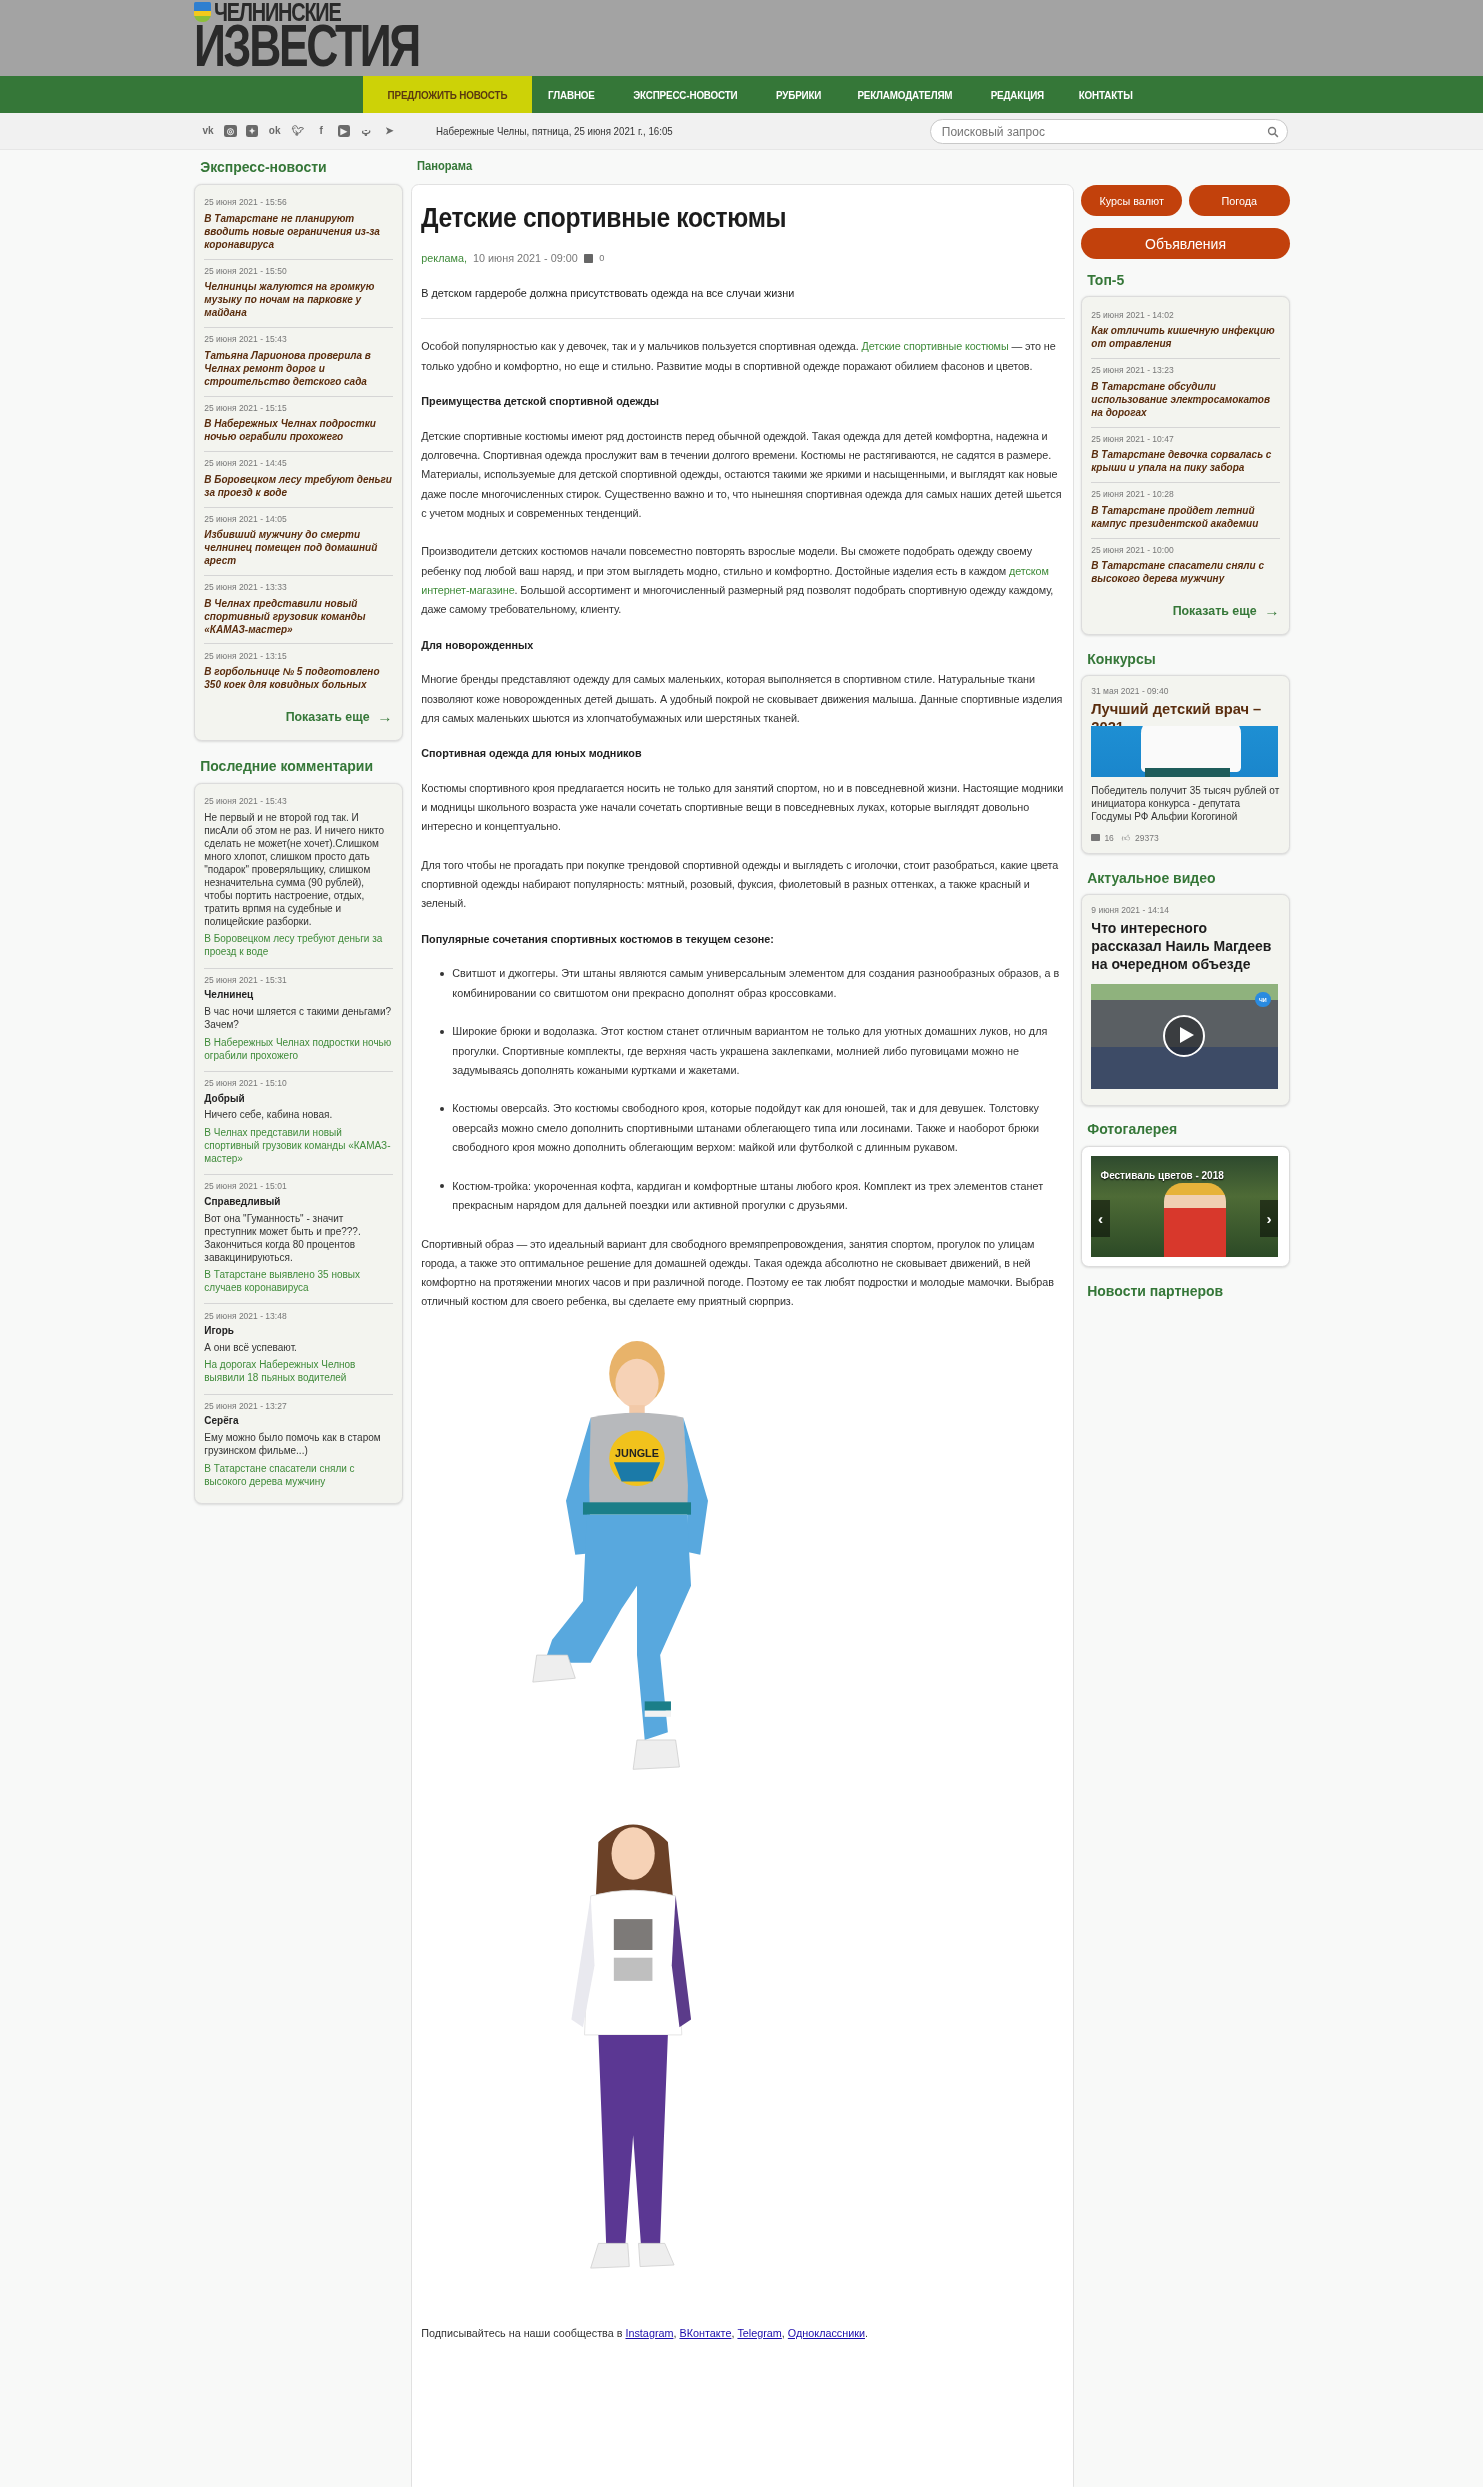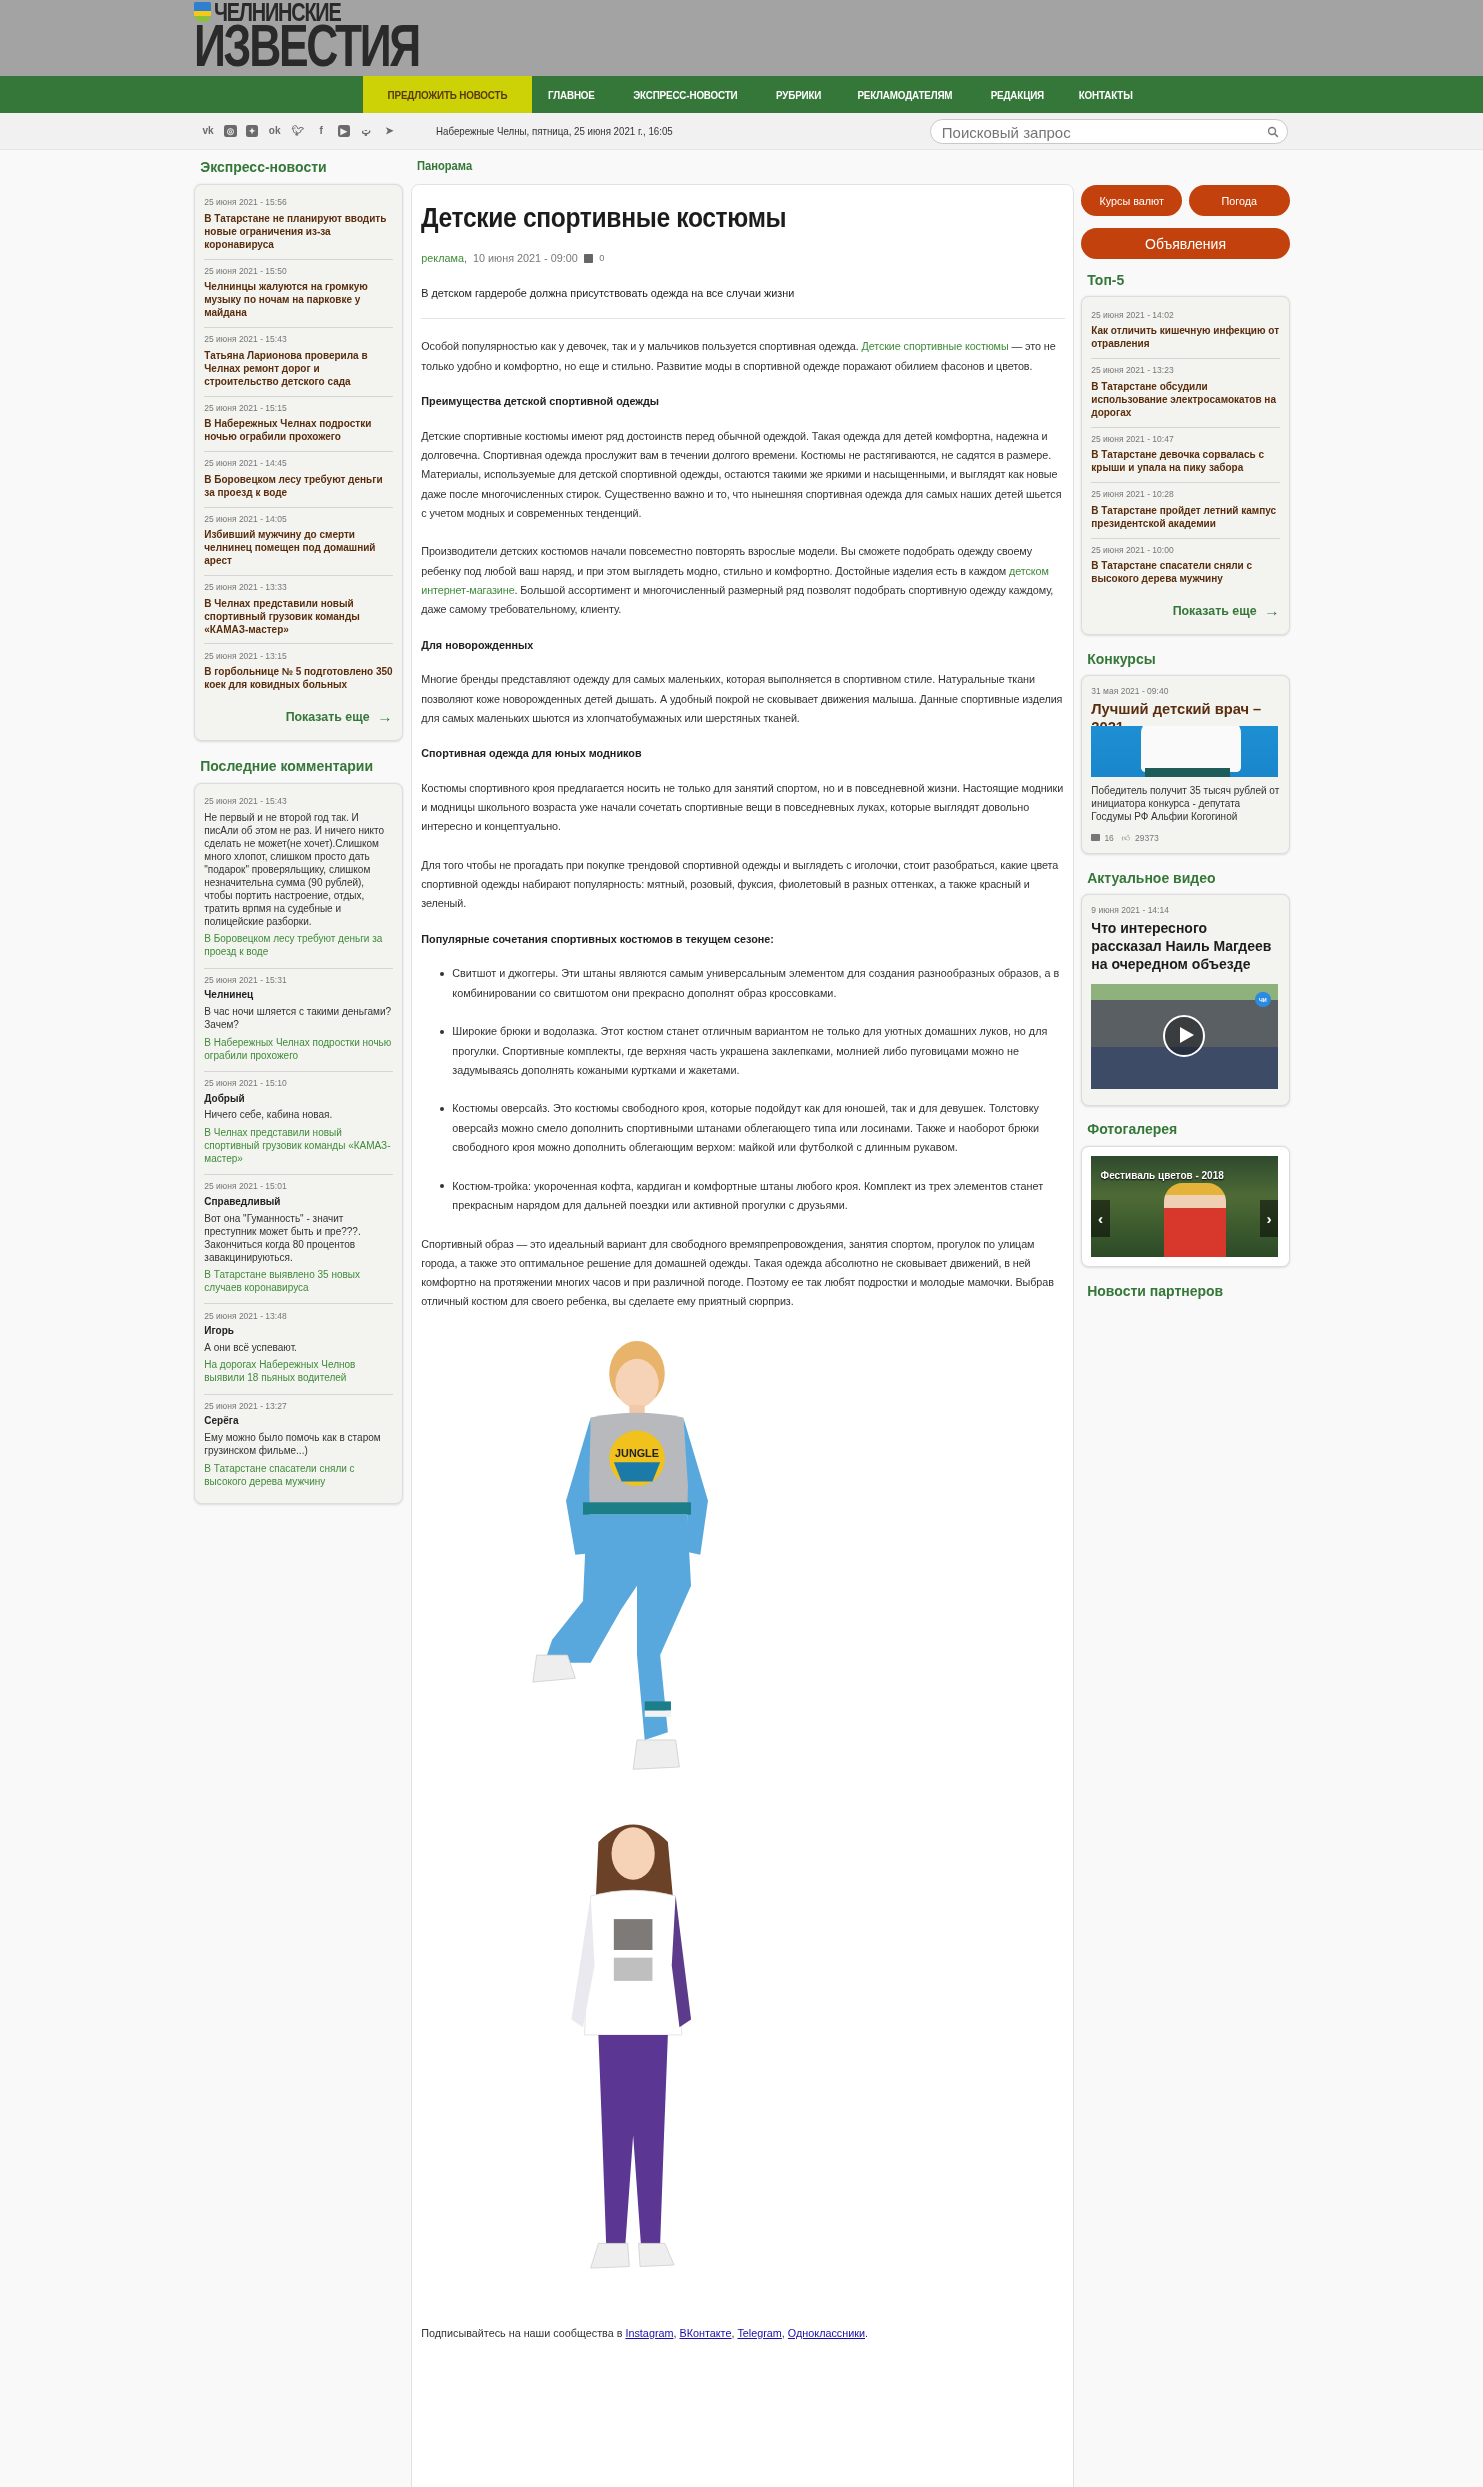--- a/index.html
+++ b/index.html
@@ -18,35 +18,35 @@
   .nav li { height: 37px; display: flex; align-items: center; padding: 0 12.4px; color: #fff; font-size: 11.6px; font-weight: bold; text-transform: uppercase; letter-spacing: -0.2px; transform-origin: center; }
   .nav li span { display: inline-block; transform: scaleX(0.85); }
   .nav li.accent { background: #cdd207; color: #5a3910; padding: 0 14px; }
 
   .subbar { height: 37px; background: #f1f1f1; position: relative; border-bottom: 0.8px solid #e6e6e6; }
   .socials { position: absolute; left: 201px; top: 10.8px; display: flex; gap: 9.3px; align-items: center; }
   .soc { width: 14px; height: 14px; color: #6a6a6a; font-size: 10px; font-weight: bold; display: flex; align-items: center; justify-content: center; }
   .soc.box { background: #6a6a6a; color: #f1f1f1; border-radius: 2.3px; width: 12.4px; height: 12.4px; font-size: 8.5px; }
   .dateline { position: absolute; left: 436px; top: 12.4px; font-size: 10.8px; color: #333; transform: scaleX(0.9); transform-origin: left; }
   .search-box { position: absolute; left: 930px; top: 6.2px; width: 358px; height: 25px; border: 0.8px solid #c8c8c8; border-radius: 12.4px; background: #fff; }
-  .search-box input { border: none; outline: none; background: transparent; height: 24px; width: 324px; margin-left: 10.8px; font-size: 15px; font-family: "Liberation Sans", sans-serif; color: #555; }
+  .search-box input { border: none; outline: none; background: transparent; height: 24px; width: 324px; margin-left: 10.8px; font-size: 12px; font-family: "Liberation Sans", sans-serif; color: #555; }
   .search-box .sicon { position: absolute; right: 7.7px; top: 5.4px; width: 12.4px; height: 12.4px; }
 
   
   .page { position: relative; width: 1483px; height: 2340px; }
   .col-left { position: absolute; left: 194px; top: 9.3px; width: 209px; }
   .col-main { position: absolute; left: 411px; top: 9.3px; width: 663px; }
   .col-right { position: absolute; left: 1081px; top: 35px; width: 209px; }
 
   .sec-title { color: #357738; font-weight: bold; font-size: 14px; margin: 0 0 7.7px 6.2px; height: 17px; }
   .card { background: #f3f4ef; border: 0.8px solid #dcdcdc; border-radius: 7.7px; padding: 6.2px 9.3px; box-shadow: 0 0.8px 2.3px rgba(0,0,0,0.12); }
   .news-item { padding: 3.1px 0 7.7px; border-bottom: 0.8px solid #d5d5d5; }
   .news-item:last-of-type { border-bottom: none; }
   .news-date { font-size: 8.5px; color: #777; margin-bottom: 4.6px; margin-top: 3.1px; }
-  .news-title { font-size: 10px; font-weight: bold; color: #5a2d0e; line-height: 13px; }
+  .news-title { font-size: 10px; font-weight: bold; color: #5a2d0e; line-height: 13px; font-style: italic; }
   .more { display: flex; justify-content: flex-end; align-items: center; gap: 7.7px; color: #357738; font-weight: bold; font-size: 12.4px; padding: 9.3px 0 7.7px; }
   .more .arr { font-size: 15.4px; }
 
   .cm-item { padding: 3.1px 0 9.3px; border-bottom: 0.8px solid #d5d5d5; }
   .cm-item:last-child { border-bottom: none; }
   .cm-author { font-size: 10px; font-weight: bold; color: #222; margin: 3.1px 0 4.6px; }
   .cm-text { font-size: 10px; color: #333; line-height: 13px; margin-bottom: 4.6px; }
   .cm-link { font-size: 10px; color: #3f8b3a; line-height: 13px; }
 
   

